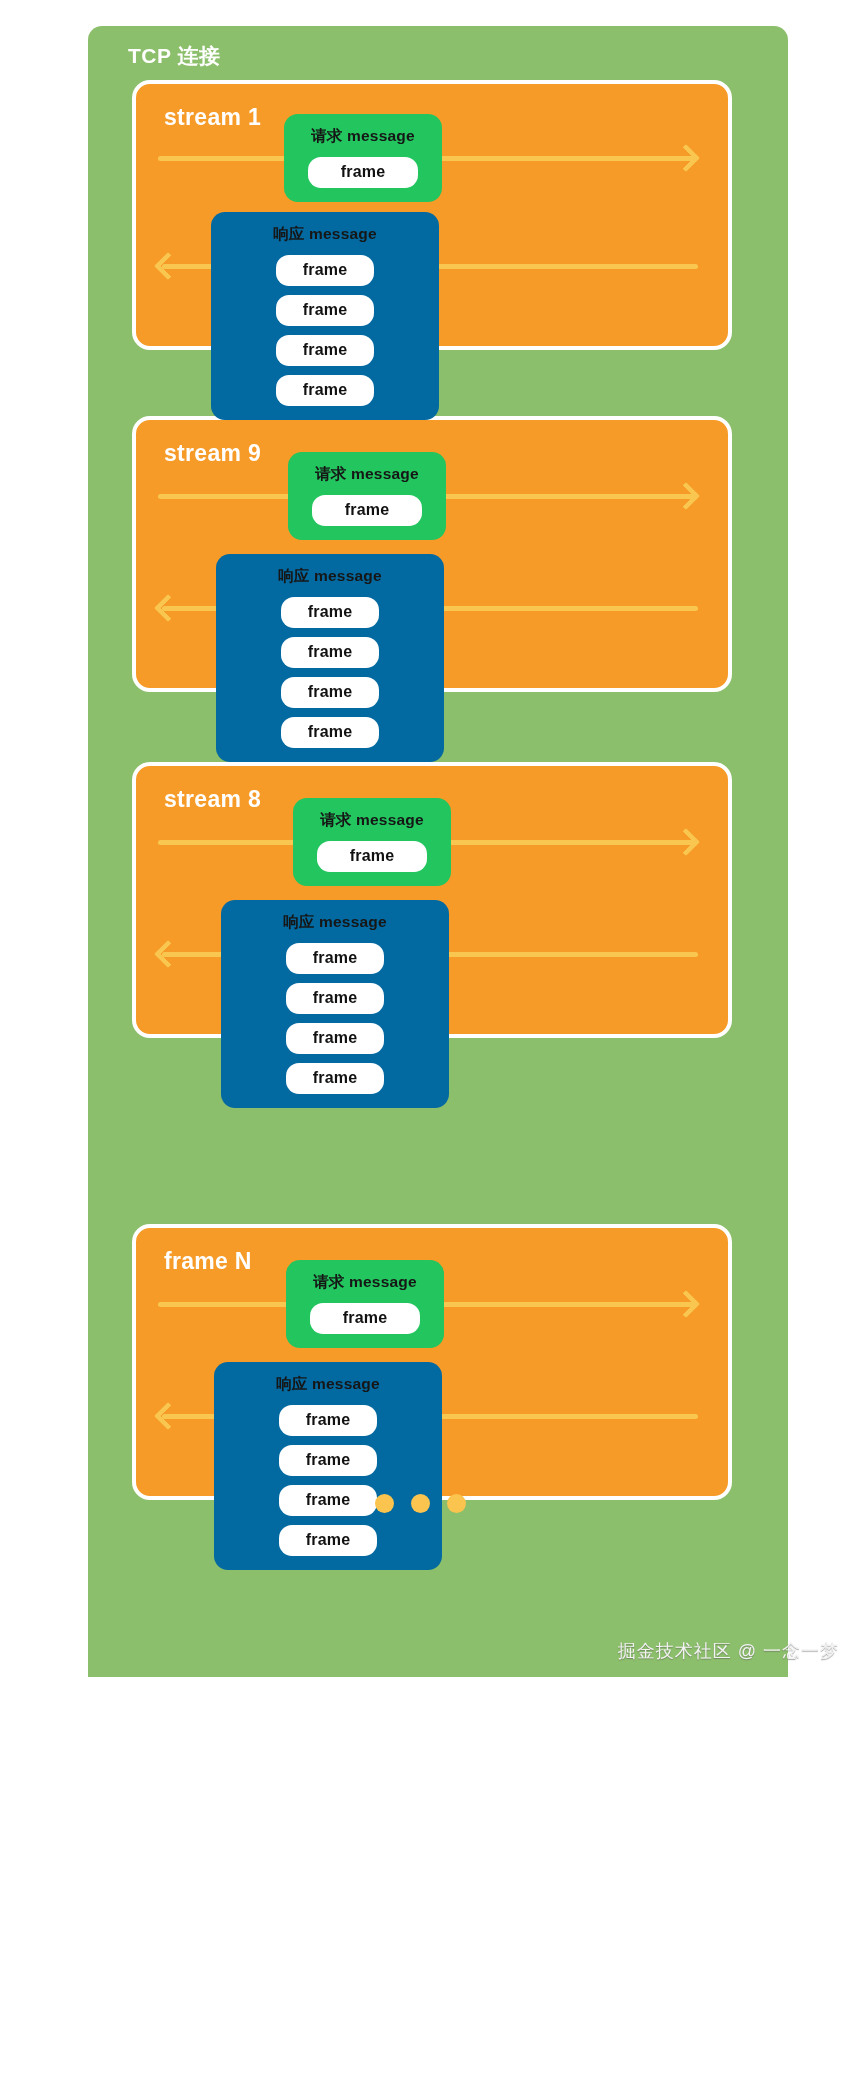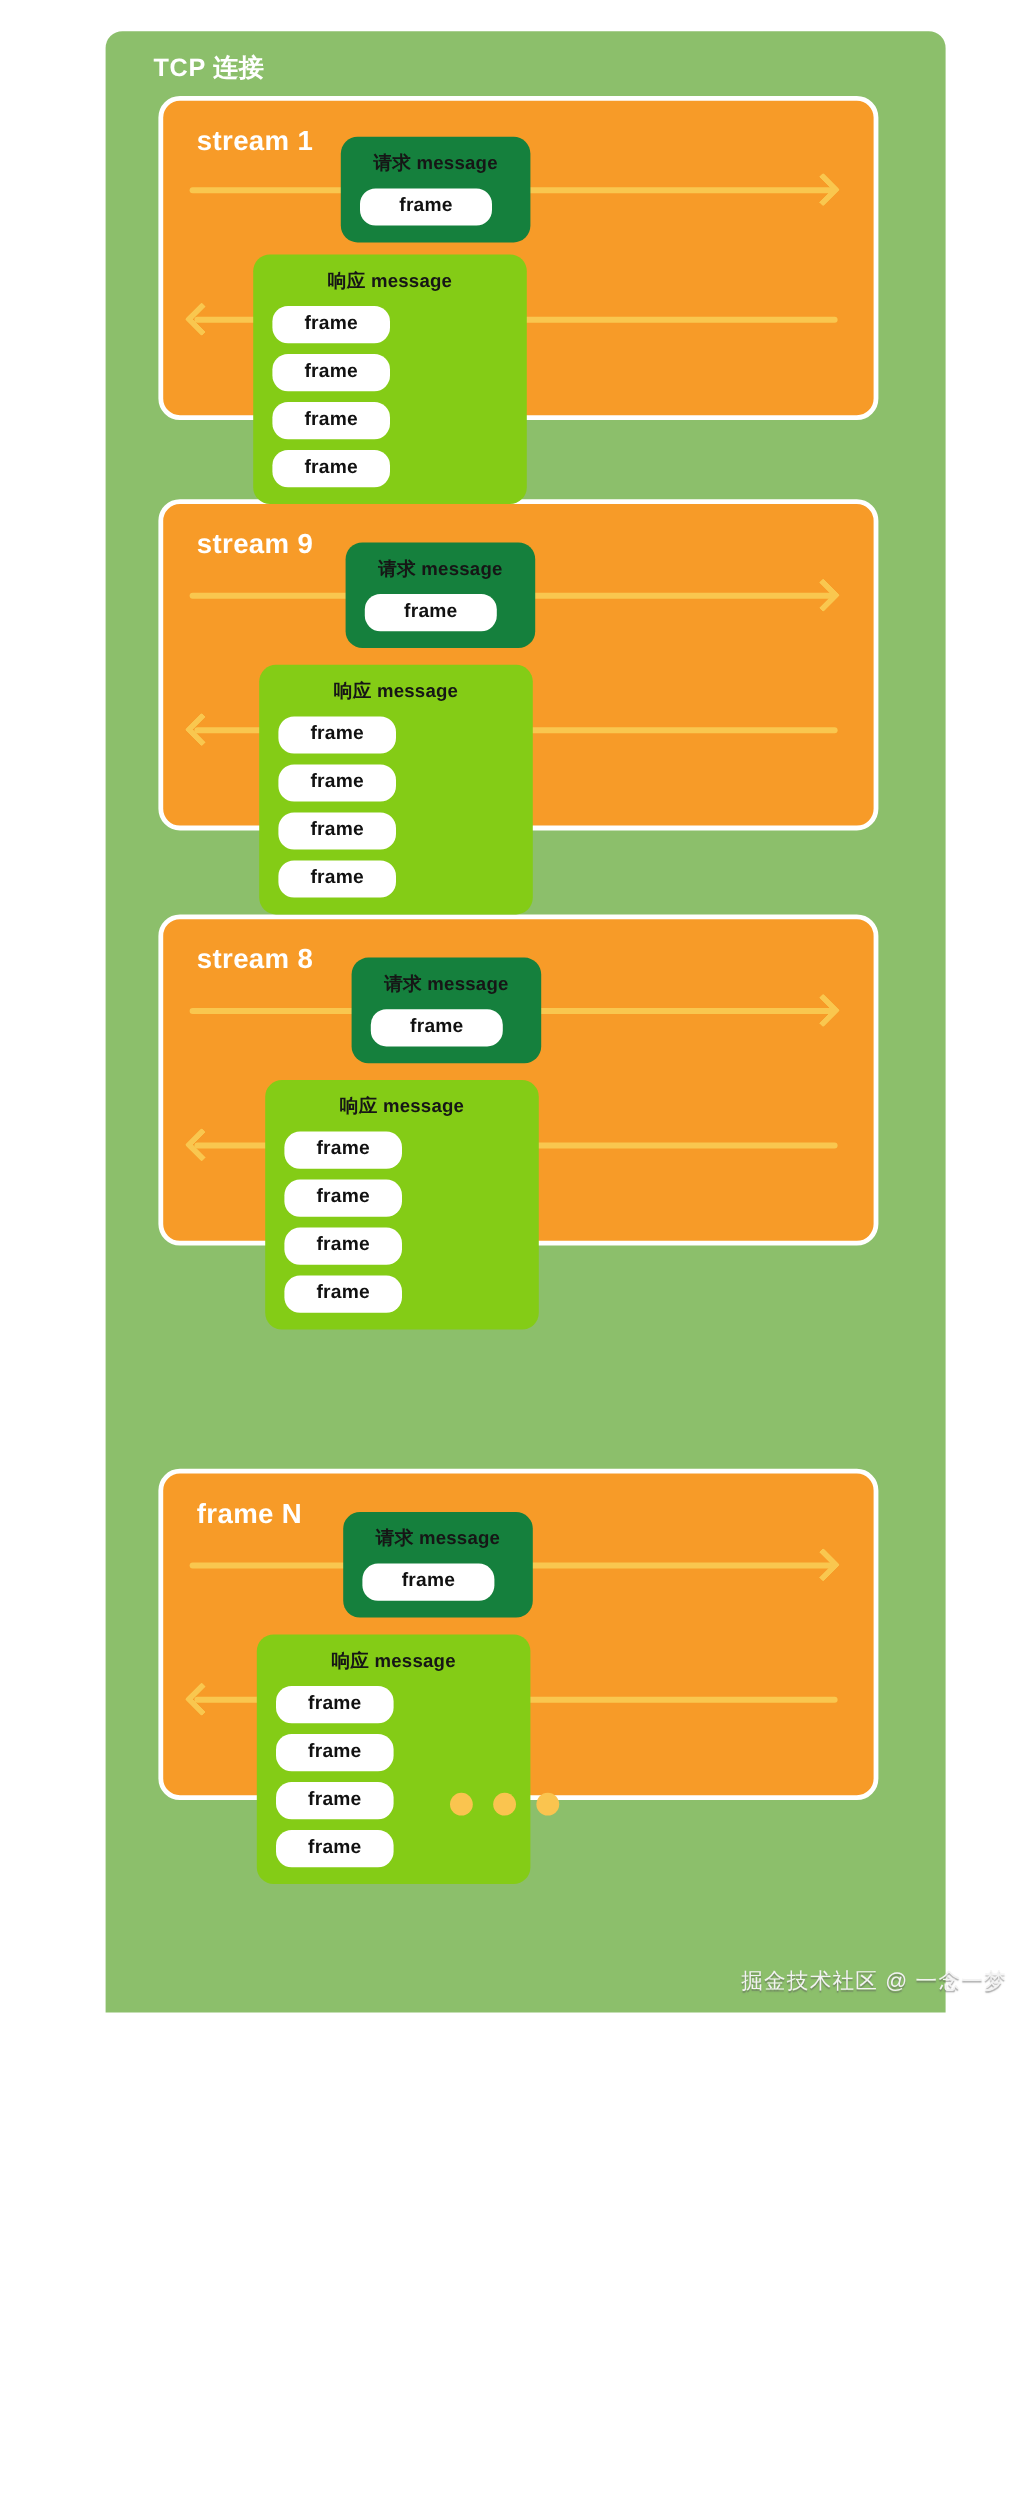--- a/index.html
+++ b/index.html
@@ -87,37 +87,37 @@
   
   .message {
     position: absolute;
     background: #fac košt;
     background: #fbc košt;
     background: #facb57;
     border-radius: 14px;
     z-index: 3;
     padding-top: 12px;
   }
-  .message.request  { background: #15803d; }
-  .message.response { background: #84cc16; }
+  .message.request  { background: #22c55e; }
+  .message.response { background: #0369a1; }
 
   .message-title {
     text-align: center;
     font-size: 15.5px;
     font-weight: 700;
     color: #161616;
     letter-spacing: 0.2px;
     white-space: nowrap;
     margin-bottom: 10px;
   }
 
   .frames {
     display: flex;
     flex-wrap: wrap;
-    justify-content: flex-start;
+    justify-content: center;
     gap: 9px 12px;
     padding: 0 16px 14px 16px;
   }
 
   .frame {
     background: #ffffff;
     border-radius: 13px;
     font-size: 16px;
     font-weight: 700;
     color: #111111;

